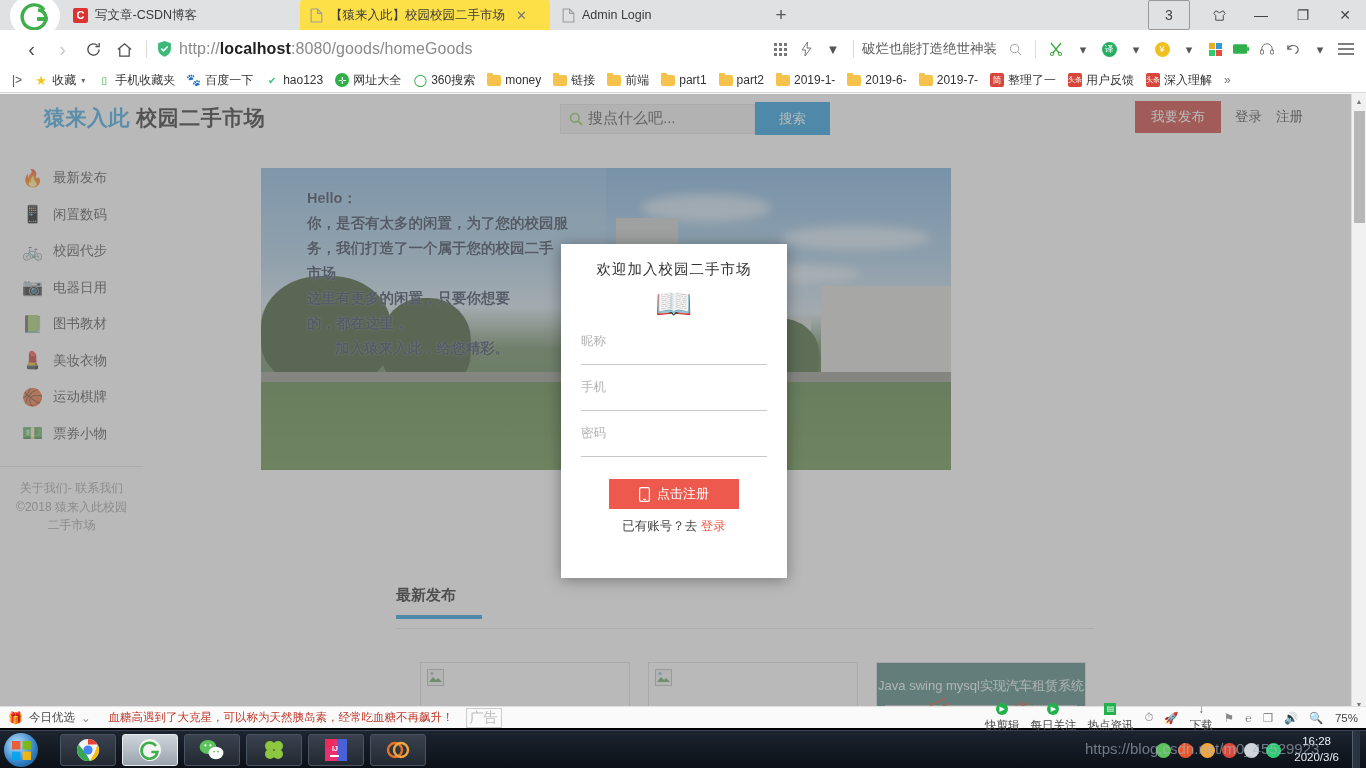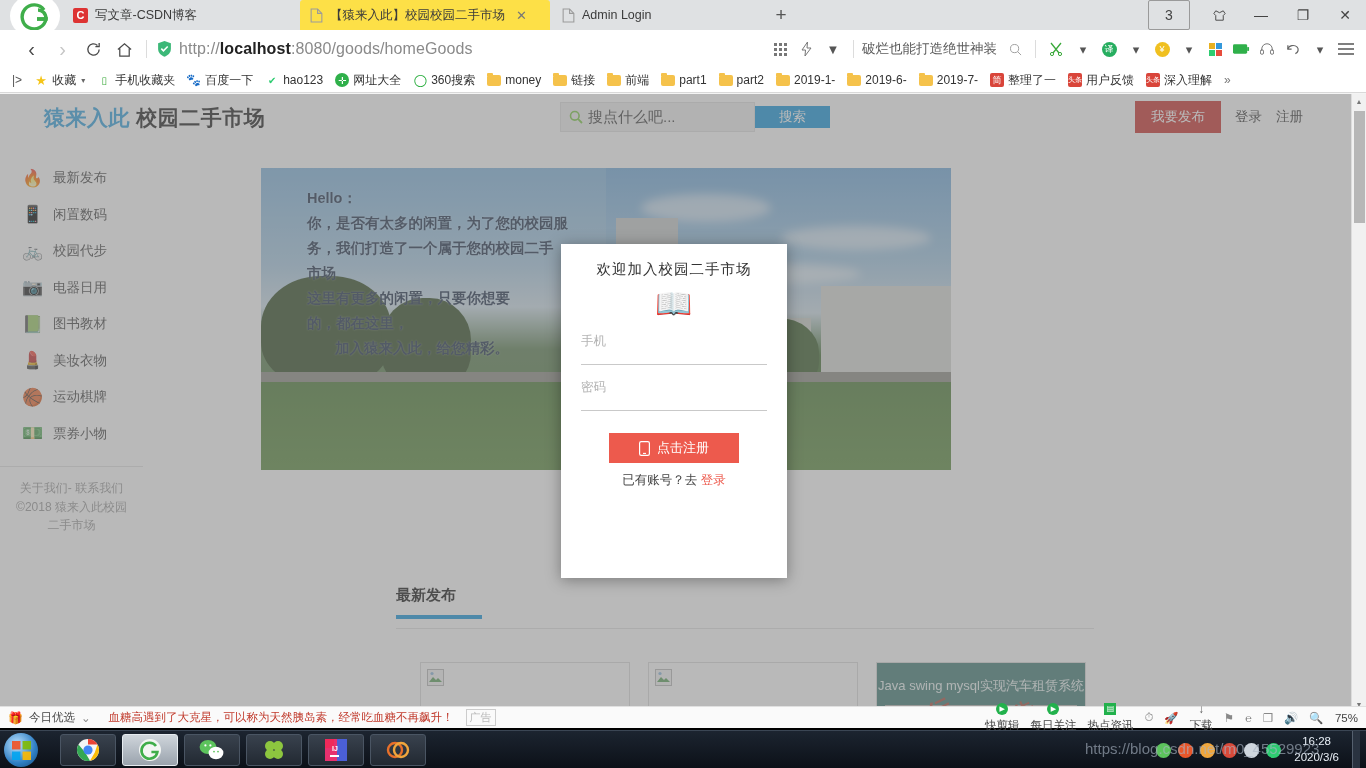--- a/index.html
+++ b/index.html
@@ -71,21 +71,21 @@
   .viewport { position:absolute; left:0; top:94px; width:1366px; height:618px; background:#fff; overflow:hidden; }
   .page { position:absolute; left:0; top:0; width:1351px; height:618px; background:#fff; }
 
   .site-header { height:48px; background:#fff; display:flex; align-items:center; position:relative; }
   .logo { margin-left:44px; font-size:21px; font-weight:bold; color:#1d1d1d; letter-spacing:0.5px;}
   .logo .hl { color:#2fa0dd; }
   .searchbox { position:absolute; left:560px; top:8px; display:flex; align-items:center; }
   .searchfield { width:195px; height:30px; background:#f0f0f0; border:1px solid #e0e0e0;
     display:flex; align-items:center; gap:5px; padding:0 8px; }
   .searchfield .ph { font-size:15px; color:#404040; }
-  .searchbtn { width:75px;height:22px;background:#1296db;color:#fff;font-size:13.5px;
+  .searchbtn { width:75px;height:33px;background:#1296db;color:#fff;font-size:13.5px;
     display:flex;align-items:center;justify-content:center; border:none; }
   .hdr-right { position:absolute; right:48px; top:7px; display:flex; align-items:center; gap:14px; }
   .pub-btn { background:#c9302c; color:#fff; font-size:13.5px; padding:7px 16px; border:none; }
   .hdr-link { font-size:13.5px; color:#333; }
 
   .body-row { display:flex; }
   .sidebar { width:143px; background:#fff; padding-top:18px; flex:0 0 auto; }
   .side-item { height:36.5px; display:flex; align-items:center; gap:12px; padding-left:22px; font-size:13.5px; color:#444; }
   .side-item .emo { font-size:17px; line-height:1; width:19px; text-align:center; }
   .side-foot { margin-top:14px; border-top:1px solid #e2e2e2; padding:12px 12px 0 12px;
@@ -144,21 +144,21 @@
   .vscroll { position:absolute; right:0; top:94px; width:15px; height:618px; background:#f1f1f1;
     border-left:1px solid #dcdcdc; }
   .vscroll .arrow { height:15px; display:flex;align-items:center;justify-content:center;font-size:7px;color:#777; }
   .vscroll .thumb { position:absolute; left:2px; top:17px; width:11px; height:112px; background:#b7b7b7; }
 
   
   .statusbar { position:absolute; left:0; top:706px; width:1366px; height:22px; background:#fafafa;
     border-top:1px solid #e0e0e0; display:flex; align-items:center; font-size:11.5px; color:#444; }
   .sb-left { display:flex; align-items:center; gap:6px; padding-left:8px; }
   .sb-news { color:#c0392b; margin-left:12px;text-align:center; }
-  .ad-tag { border:1px solid #ccc; color:#bbb; font-size:11px; padding:0 3px; margin-left:6px; }
+  .ad-tag { border:1px solid #ccc; color:#bbb; font-size:14px; padding:0 3px; margin-left:6px; }
   .sb-right { position:absolute; right:8px; display:flex; align-items:center; gap:11px; }
   .sb-item { display:flex; align-items:center; gap:3px;flex-direction:column; }
   .grn-dot { width:12px;height:12px;border-radius:50%;background:#22b14c;color:#fff;font-size:7px;
     display:flex;align-items:center;justify-content:center; }
   .grn-sq { width:12px;height:12px;background:#22b14c;color:#fff;font-size:8px;
     display:flex;align-items:center;justify-content:center; }
 
   
   .taskbar { position:absolute; left:0; top:730px; width:1366px; height:38px;
     background:linear-gradient(#1c2430,#0c1118); border-top:1px solid #3b4654; }
@@ -560,20 +560,24 @@
 
       </div>
 
       <div class="dimmer"></div>
 
       <div class="modal">
         <div class="modal-title">欢迎加入校园二手市场</div>
         <div class="modal-logo">📖</div>
 
         <div class="field">
+          <div class="lbl">昵称</div>
+          <div class="line"></div>
+        </div>
+        <div class="field">
           <div class="lbl">手机</div>
           <div class="line"></div>
         </div>
         <div class="field">
           <div class="lbl">密码</div>
           <div class="line"></div>
         </div>
 
         <button class="reg-btn">
           <svg width="11" height="15" viewBox="0 0 11 15">

